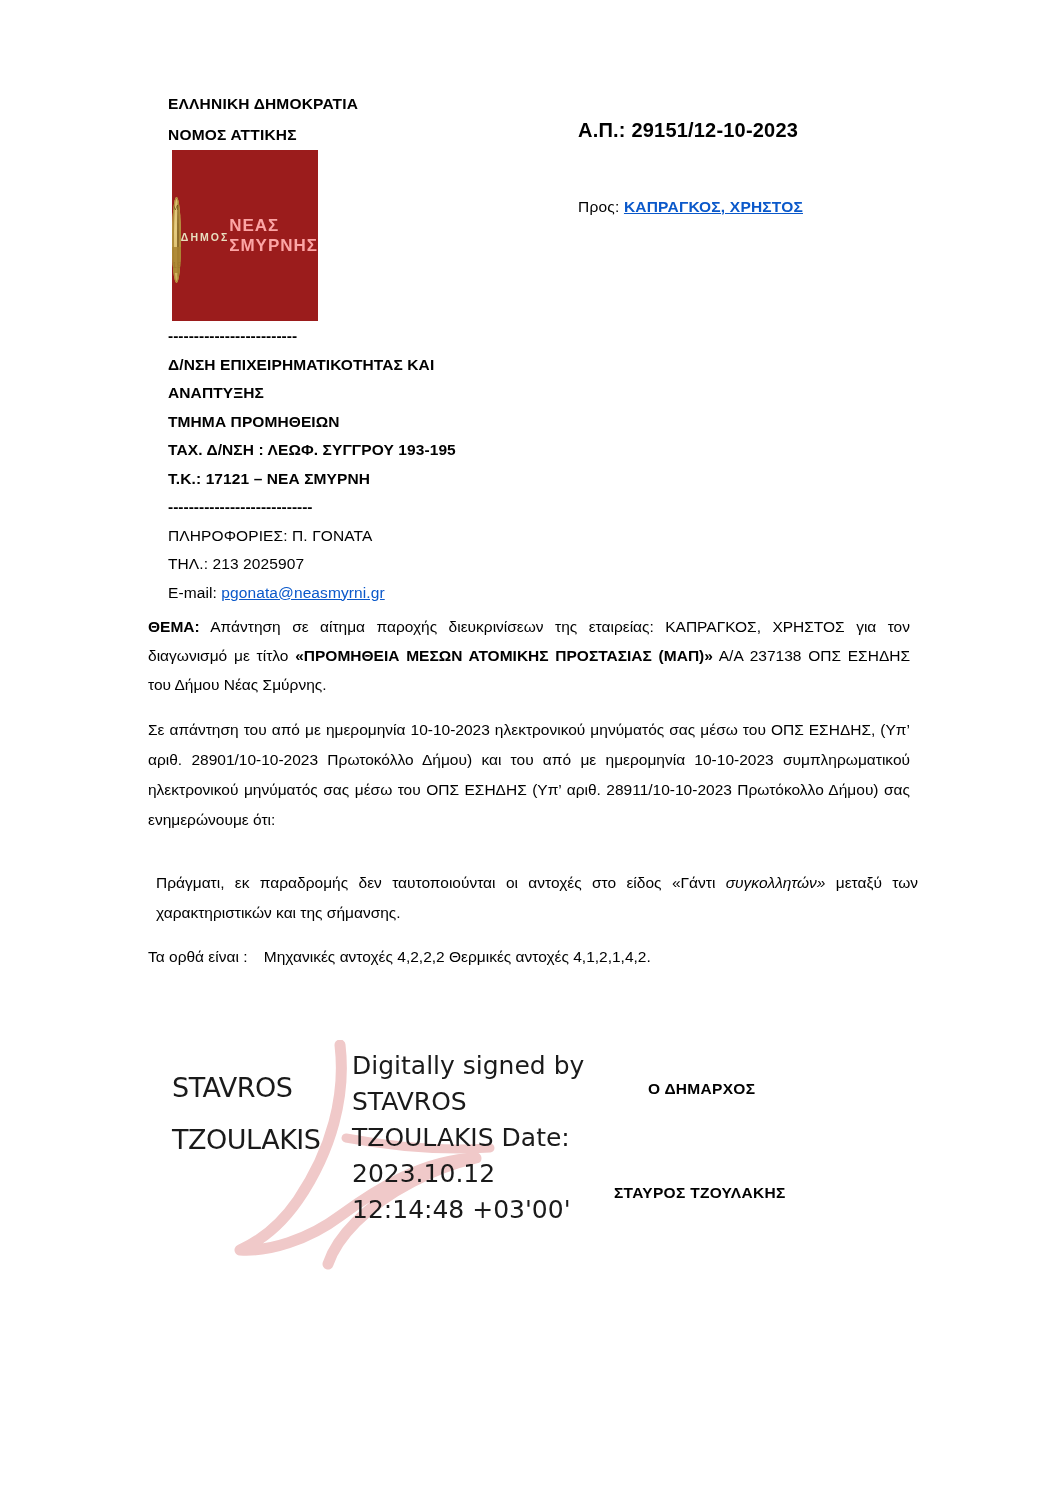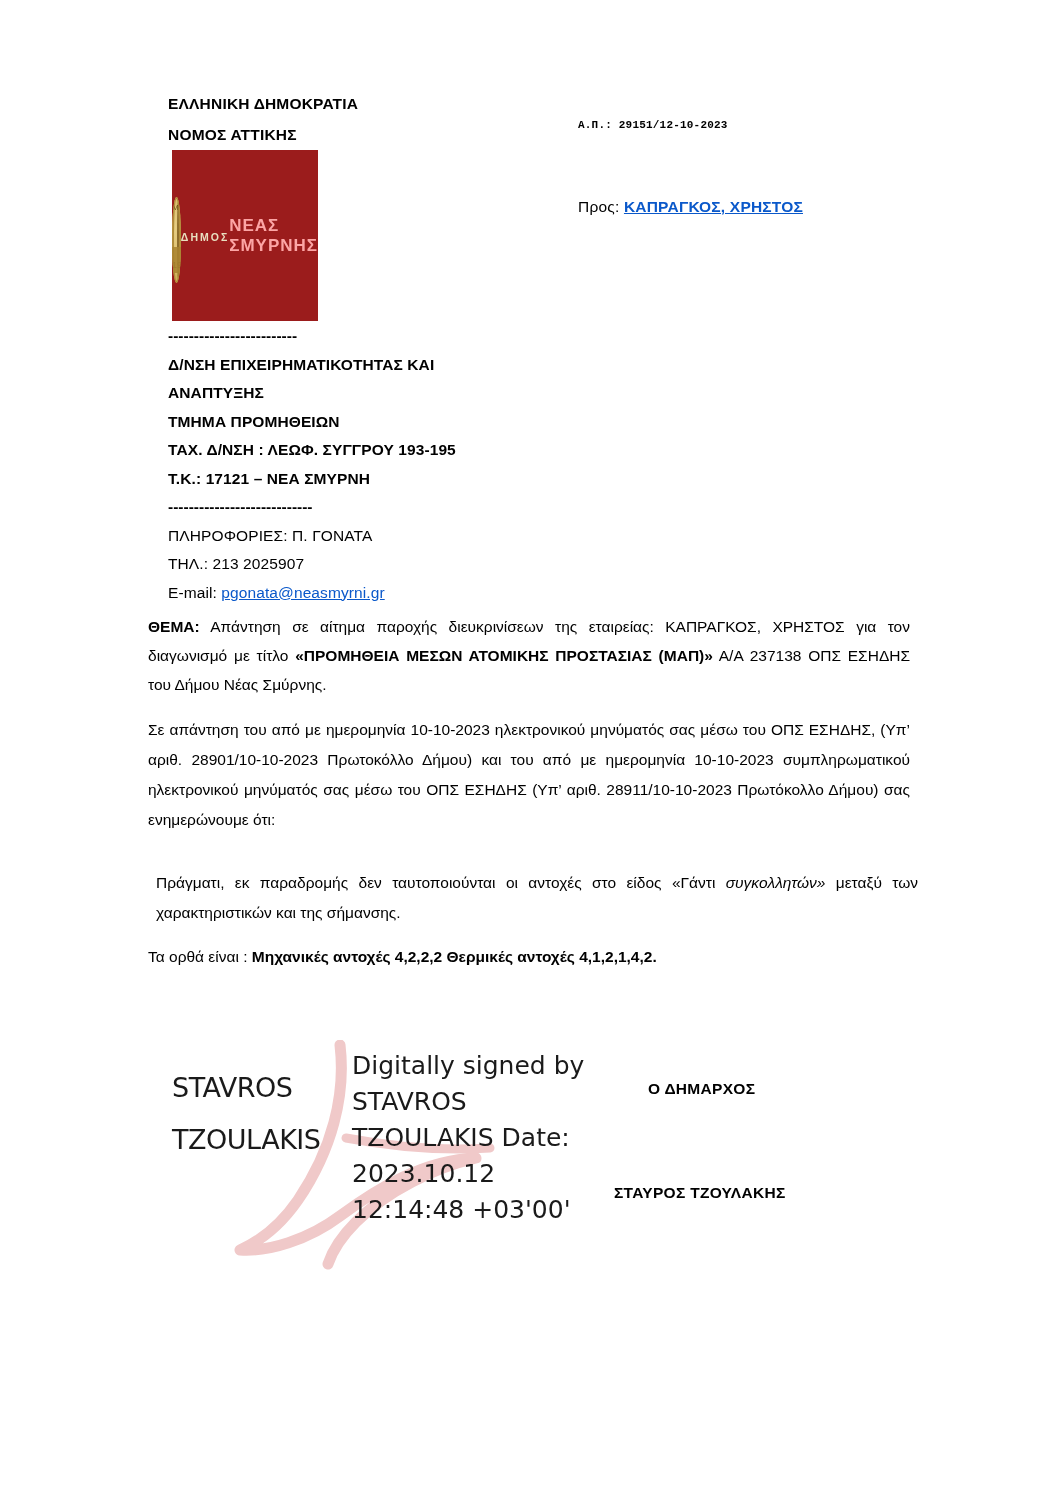--- a/index.html
+++ b/index.html
@@ -30,24 +30,23 @@
     top: 88px;
     font-size: 15.5px;
     font-weight: bold;
     line-height: 31px;
     letter-spacing: 0.2px;
   }
   .ap-line {
     position: absolute;
     left: 578px;
     top: 119px;
-    font-size: 11px;
+    font-size: 20px;
     font-weight: bold;
     letter-spacing: 0.2px;
-    font-family: Liberation Mono, monospace;
   }
   .pros-line {
     position: absolute;
     left: 578px;
     top: 198px;
     font-size: 15.5px;
     letter-spacing: 0.2px;
   }
   .pros-line .label { color: #000; }
   .pros-line .recipient {
@@ -168,21 +167,21 @@
     width: 762px;
     font-size: 15.5px;
     line-height: 30px;
     text-align: justify;
     text-justify: inter-word;
   }
   #para1 { top: 715px; }
   #para2 { top: 868px; margin-left: 8px; }
   #para2 i { font-style: italic; }
   #para3 { top: 942px; }
-  #para3 .bold { font-weight: bold; }
+  #para3 .bold { font-weight: normal; margin-left: 12px; }
   #para4 { top: 1012px; }
 
   
   .sig-swoosh {
     position: absolute;
     left: 228px;
     top: 1040px;
     width: 300px;
     height: 230px;
     pointer-events: none;

